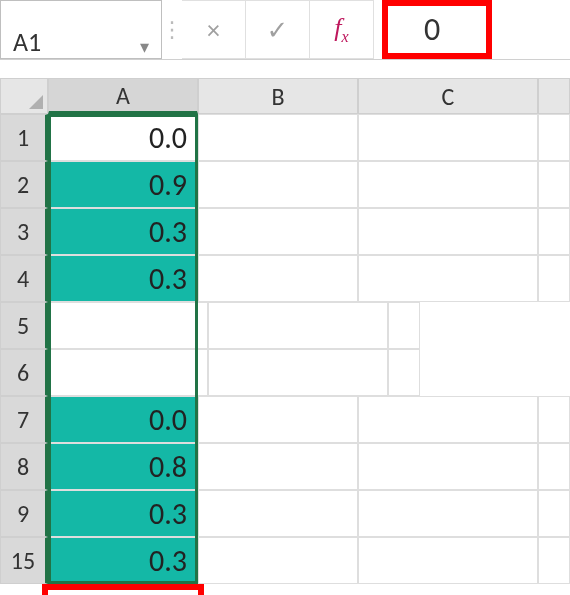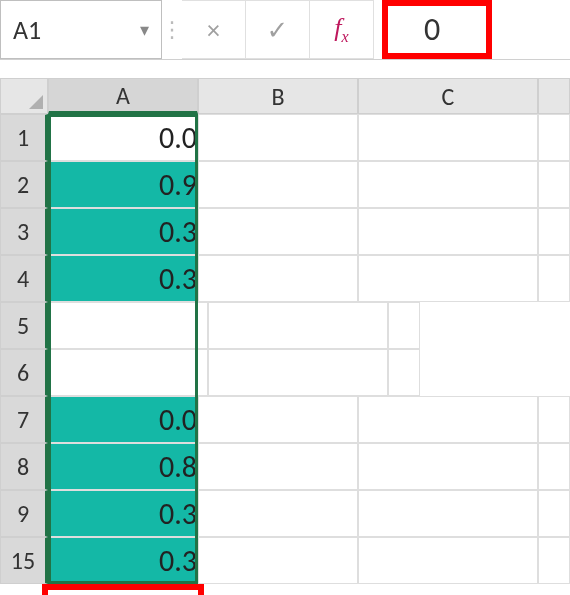--- a/index.html
+++ b/index.html
@@ -16,21 +16,21 @@
   .formula-bar {
     display: flex;
     align-items: stretch;
     height: 60px;
     border-bottom: 1px solid #d0d0d0;
   }
   .name-box {
     width: 162px;
     border: 1px solid #bfbfbf;
     display: flex;
-    align-items: center;
+    align-items: flex-end;
     justify-content: space-between;
     padding: 0 12px;
     font-size: 26px;
     color: #333;
     background: #fff;
     gap: 8px;
   }
   .name-box .dropdown {
     color: #888;
     font-size: 18px;
@@ -128,20 +128,21 @@
     align-items: center;
     justify-content: center;
     font-size: 24px;
     color: #333;
   }
   .cell {
     border: 1px solid #dedede;
     display: flex;
     align-items: center;
     justify-content: flex-end;
+    padding-right: 10px;
     font-size: 30px;
     color: #222;
     background: #fff;
   }
   .cA { width: 150px; }
   .cB { width: 160px; }
   .cC { width: 180px; }
   .cD { width: 32px; }
 
   

